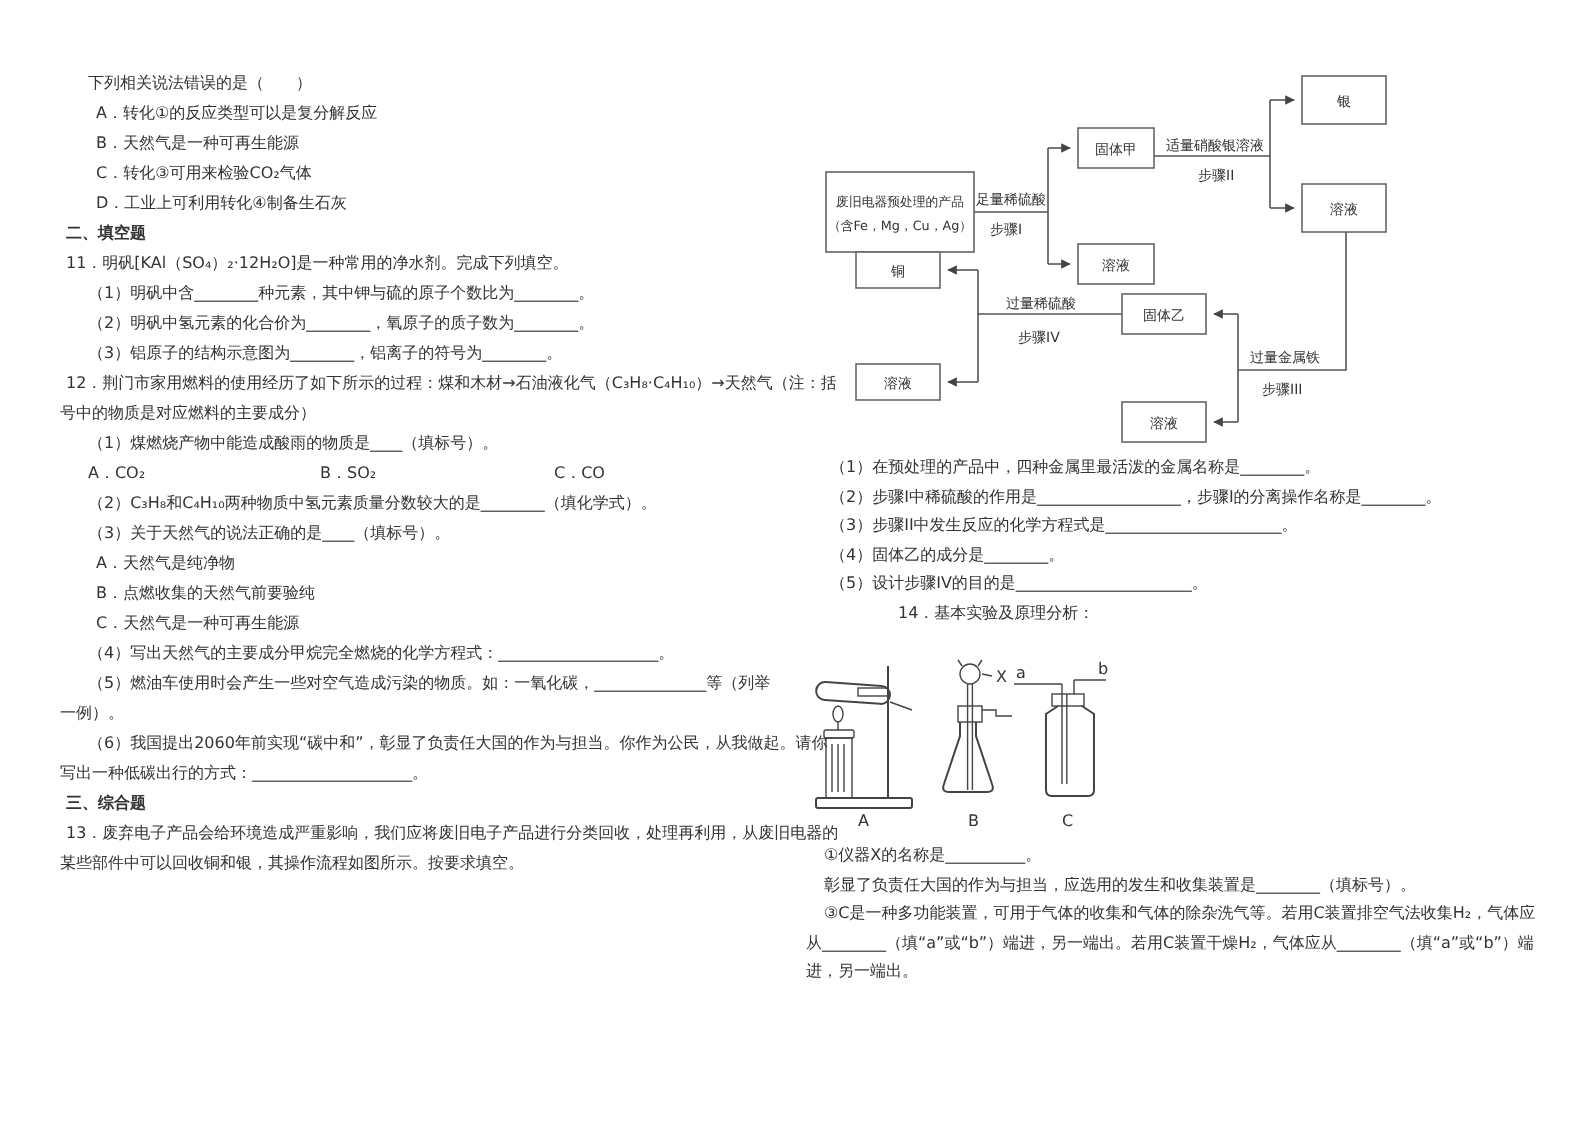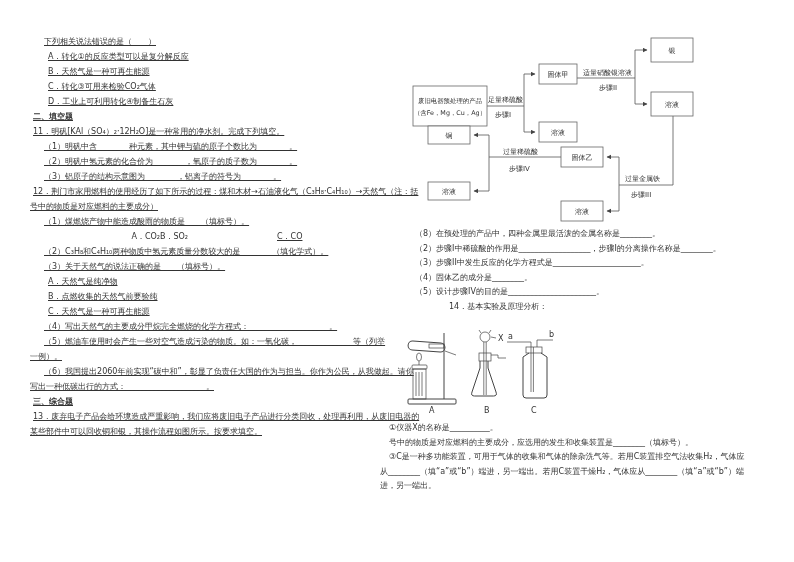--- a/index.html
+++ b/index.html
@@ -13,38 +13,38 @@
   .lh14 .ln{line-height:14.5px;}
   .i0{padding-left:0;}
   .i1{padding-left:3px;}
   .i2{padding-left:14px;}
   .i3{padding-left:18px;}
   .i4{padding-left:12px;}
   .i5{padding-left:2px;margin-left:44px;}
   .i6{padding-left:9px;}
   .bold{font-weight:bold;}
   .mt8{margin-top:9px;}
-  .optrow .o1{display:inline-block;width:116px;text-align:right;}
+  .optrow .o1{display:inline-block;width:116px;}
   .optrow .o2{display:inline-block;width:117px;}
   svg{position:absolute;}
   svg text{font-family:"DejaVu Sans",sans-serif;fill:#333;}
   .fc-box{fill:#fff;stroke:#666;stroke-width:0.8;}
   .fc-line{stroke:#555;stroke-width:0.8;fill:none;}
   .fc-txt{font-size:7px;text-anchor:middle;}
   .fc-lab{font-size:7px;text-anchor:start;}
   .ap{stroke:#444;stroke-width:1;fill:none;}
   .ap-thin{stroke:#444;stroke-width:0.7;fill:none;}
   .ap-txt{font-size:8px;}
 </style>
 </head>
 <body>
 
 <div class="page">
 
-  <div class="col" style="left:30px;top:34px;width:368px;text-decoration:underline;">
+  <div class="col" style="left:30px;top:34px;width:368px;">
     <div class="ln i2">下列相关说法错误的是（　　）</div>
     <div class="ln i3">A．转化①的反应类型可以是复分解反应</div>
     <div class="ln i3">B．天然气是一种可再生能源</div>
     <div class="ln i3">C．转化③可用来检验CO₂气体</div>
     <div class="ln i3">D．工业上可利用转化④制备生石灰</div>
     <div class="ln i1 bold">二、填空题</div>
     <div class="ln i1">11．明矾[KAl（SO₄）₂·12H₂O]是一种常用的净水剂。完成下列填空。</div>
     <div class="ln i2">（1）明矾中含________种元素，其中钾与硫的原子个数比为________。</div>
     <div class="ln i2">（2）明矾中氢元素的化合价为________，氧原子的质子数为________。</div>
     <div class="ln i2">（3）铝原子的结构示意图为________，铝离子的符号为________。</div>
@@ -134,21 +134,21 @@
     <text class="fc-lab" x="92" y="87">步骤I</text>
     <text class="fc-lab" x="180" y="45">适量硝酸银溶液</text>
     <text class="fc-lab" x="196" y="60">步骤II</text>
     <text class="fc-lab" x="222" y="151">过量金属铁</text>
     <text class="fc-lab" x="228" y="167">步骤III</text>
     <text class="fc-lab" x="100" y="124">过量稀硫酸</text>
     <text class="fc-lab" x="106" y="141">步骤IV</text>
   </svg>
 
   <div class="col lh14" style="left:403px;top:227px;width:391px;">
-    <div class="ln i4">（8）在预处理的产品中，四种金属里最活泼的金属名称是________。</div>
+    <div class="ln i4">（1）在预处理的产品中，四种金属里最活泼的金属名称是________。</div>
     <div class="ln i4">（2）步骤I中稀硫酸的作用是__________________，步骤I的分离操作名称是________。</div>
     <div class="ln i4">（3）步骤II中发生反应的化学方程式是______________________。</div>
     <div class="ln i4">（4）固体乙的成分是________。</div>
     <div class="ln i4">（5）设计步骤IV的目的是______________________。</div>
     <div class="ln i5">14．基本实验及原理分析：</div>
   </div>
 
   <svg style="left:403px;top:328px;" width="160" height="88" viewBox="0 0 160 88">
 
     <g>
@@ -187,21 +187,21 @@
       <path class="ap-thin" d="M104,14 H128"></path>
       <line class="ap-thin" x1="128" y1="14" x2="128" y2="64"></line>
       <line class="ap-thin" x1="130.4" y1="19" x2="130.4" y2="64"></line>
       <path class="ap-thin" d="M134,12 H150 M134,12 V19"></path>
       <rect class="ap-thin" x="123" y="19" width="16" height="6"></rect>
       <path class="ap" d="M126,25 l-6,4 v38 q0,3 3,3 h18 q3,0 3,-3 v-38 l-6,-4"></path>
       <text class="ap-txt" x="128" y="85">C</text>
     </g>
   </svg>
 
-  <div class="col lh14" style="left:380px;top:421px;width:391px;">
+  <div class="col lh14" style="left:403px;top:421px;width:391px;">
     <div class="ln i6">①仪器X的名称是__________。</div>
-    <div class="ln i6">号中的物质是对应燃料的主要成分，应选用的发生和收集装置是________（填标号）。</div>
+    <div class="ln i6">彰显了负责任大国的作为与担当，应选用的发生和收集装置是________（填标号）。</div>
     <div class="ln i6">③C是一种多功能装置，可用于气体的收集和气体的除杂洗气等。若用C装置排空气法收集H₂，气体应</div>
     <div class="ln i0">从________（填“a”或“b”）端进，另一端出。若用C装置干燥H₂，气体应从________（填“a”或“b”）端</div>
     <div class="ln i0">进，另一端出。</div>
   </div>
 
 </div>
 
 </body></html>

